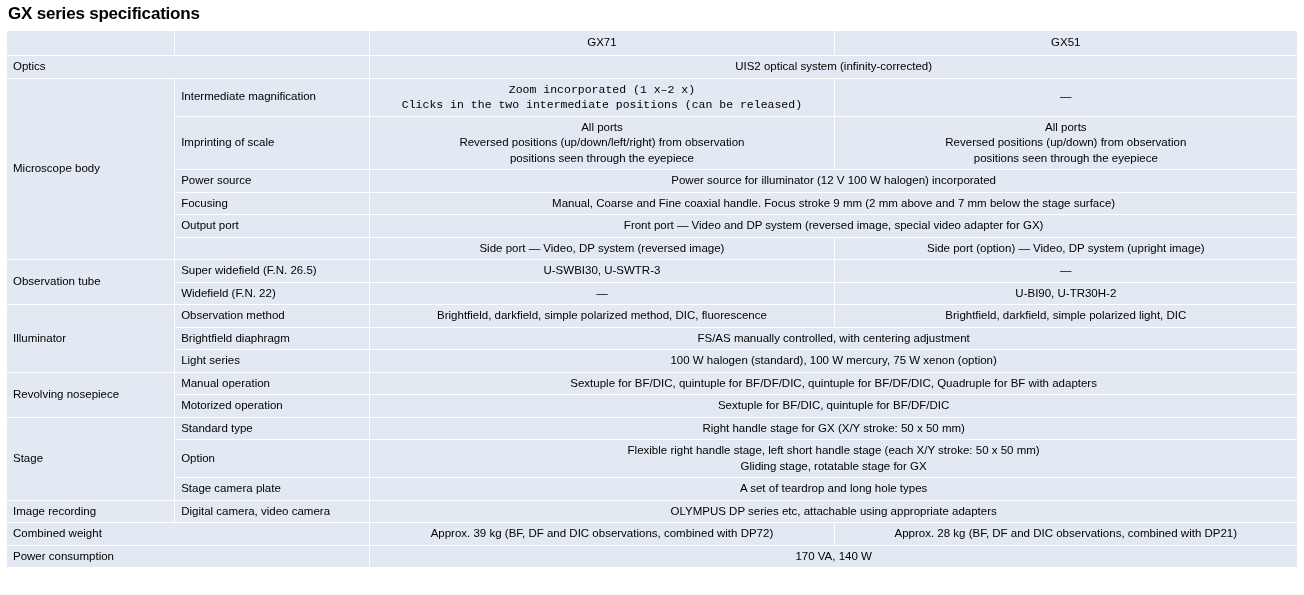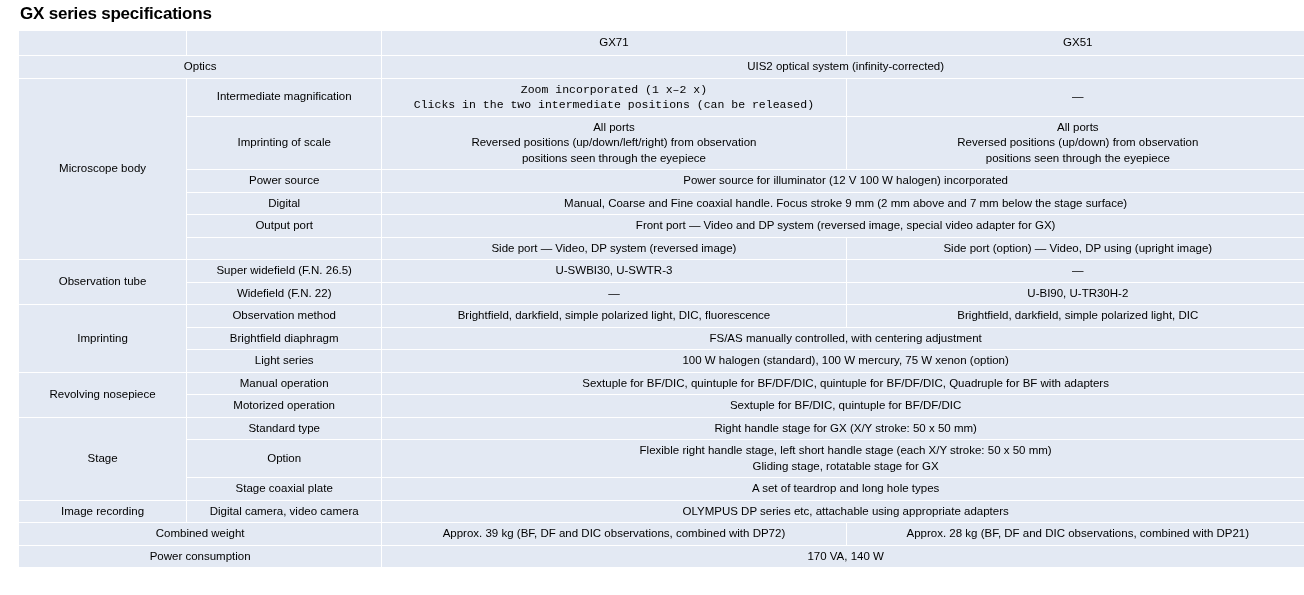--- a/index.html
+++ b/index.html
@@ -10,21 +10,21 @@
   body {
     width: 1304px;
     height: 595px;
     font-family: "Liberation Sans", sans-serif;
     color: #000000;
     overflow: hidden;
   }
   .page {
     width: 1304px;
     box-sizing: border-box;
-    padding: 0 18px;
+    padding: 0 6px;
   }
   .title {
     font-size: 17px;
     font-weight: bold;
     letter-spacing: -0.2px;
     margin: 4px 0 6px 2px;
     color: #000;
   }
   table.spec {
     border-collapse: collapse;
@@ -44,21 +44,21 @@
   .hdr td {
     text-align: center;
     background: #e3e9f3;
     height: 18px;
   }
   .col-a { width: 168px; }
   .col-b { width: 195px; }
   .col-c { width: 464px; }
   .col-d { width: 463px; }
   .lbl {
-    text-align: center;
+    text-align: left;
     padding-left: 7px;
   }
   .ctr {
     text-align: center;
   }
   .top {
     vertical-align: top;
   }
   .rowline { line-height: 1.45; }
   .empty-head { background: #e3e9f3; }
@@ -104,49 +104,49 @@
 positions seen through the eyepiece</td>
         <td class="ctr rowline" style="white-space:pre-line;">All ports
 Reversed positions (up/down) from observation
 positions seen through the eyepiece</td>
       </tr>
       <tr>
         <td class="lbl">Power source</td>
         <td class="ctr" colspan="2">Power source for illuminator (12 V  100 W halogen) incorporated</td>
       </tr>
       <tr>
-        <td class="lbl">Digital</td>
+        <td class="lbl">Focusing</td>
         <td class="ctr" colspan="2">Manual, Coarse and Fine coaxial handle. Focus stroke 9 mm (2 mm above and 7 mm below the stage surface)</td>
       </tr>
       <tr>
         <td class="lbl">Output port</td>
         <td class="ctr" colspan="2">Front port — Video and DP system (reversed image, special video adapter for GX)</td>
       </tr>
       <tr>
         <td class="lbl"></td>
         <td class="ctr">Side port — Video, DP system (reversed image)</td>
-        <td class="ctr">Side port (option) — Video, DP using (upright image)</td>
+        <td class="ctr">Side port (option) — Video, DP system (upright image)</td>
       </tr>
 
       <tr>
         <td class="lbl top" rowspan="2">Observation tube</td>
         <td class="lbl">Super widefield (F.N. 26.5)</td>
         <td class="ctr">U-SWBI30, U-SWTR-3</td>
         <td class="ctr">—</td>
       </tr>
       <tr>
         <td class="lbl">Widefield (F.N. 22)</td>
         <td class="ctr">—</td>
         <td class="ctr">U-BI90, U-TR30H-2</td>
       </tr>
 
       <tr>
-        <td class="lbl top" rowspan="3">Imprinting</td>
+        <td class="lbl top" rowspan="3">Illuminator</td>
         <td class="lbl">Observation method</td>
-        <td class="ctr">Brightfield, darkfield, simple polarized light, DIC, fluorescence</td>
+        <td class="ctr">Brightfield, darkfield, simple polarized method, DIC, fluorescence</td>
         <td class="ctr">Brightfield, darkfield, simple polarized light, DIC</td>
       </tr>
       <tr>
         <td class="lbl">Brightfield diaphragm</td>
         <td class="ctr" colspan="2">FS/AS manually controlled, with centering adjustment</td>
       </tr>
       <tr>
         <td class="lbl">Light series</td>
         <td class="ctr" colspan="2">100 W halogen (standard), 100 W mercury, 75 W xenon (option)</td>
       </tr>
@@ -165,21 +165,21 @@
         <td class="lbl top" rowspan="3">Stage</td>
         <td class="lbl">Standard type</td>
         <td class="ctr" colspan="2">Right handle stage for GX (X/Y stroke: 50 x 50 mm)</td>
       </tr>
       <tr>
         <td class="lbl top">Option</td>
         <td class="ctr rowline" colspan="2" style="white-space:pre-line;">Flexible right handle stage, left short handle stage (each X/Y stroke: 50 x 50 mm)
 Gliding stage, rotatable stage for GX</td>
       </tr>
       <tr>
-        <td class="lbl">Stage coaxial plate</td>
+        <td class="lbl">Stage camera plate</td>
         <td class="ctr" colspan="2">A set of teardrop and long hole types</td>
       </tr>
 
       <tr>
         <td class="lbl">Image recording</td>
         <td class="lbl">Digital camera, video camera</td>
         <td class="ctr" colspan="2">OLYMPUS DP series etc, attachable using appropriate adapters</td>
       </tr>
 
       <tr>

